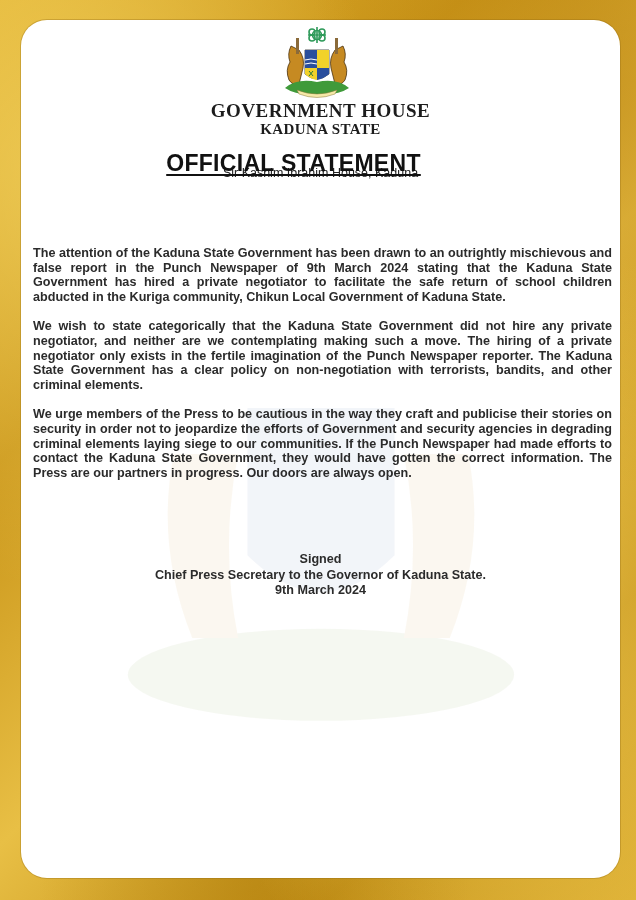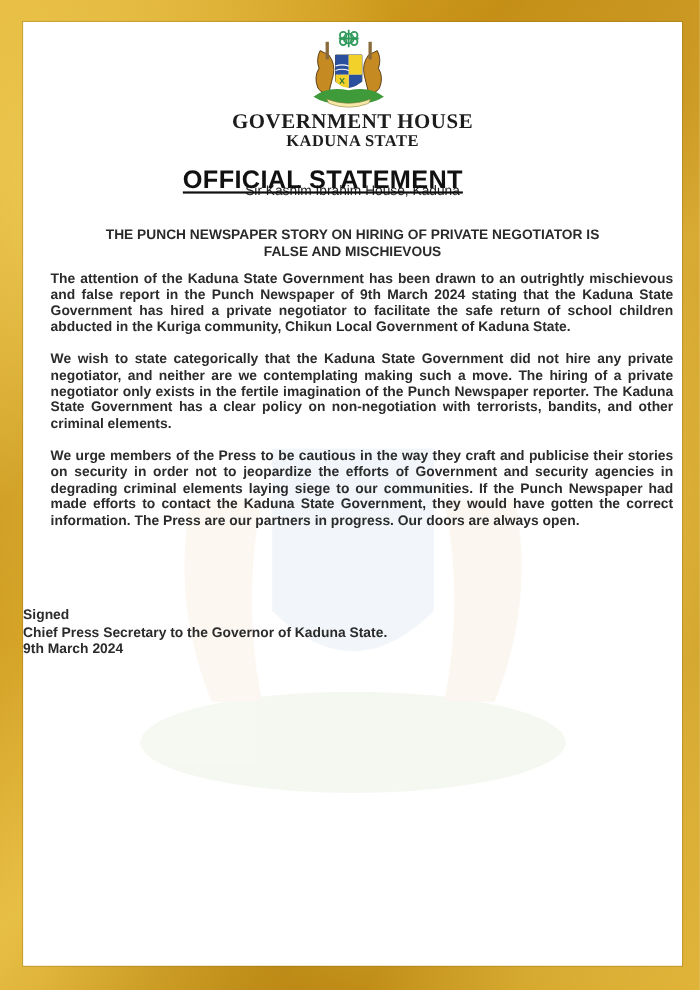--- a/index.html
+++ b/index.html
@@ -15,20 +15,21 @@
       radial-gradient(ellipse at 80% 70%, rgba(255,225,110,0.5), rgba(255,225,110,0) 45%),
       radial-gradient(ellipse at 40% 95%, rgba(170,120,10,0.45), rgba(170,120,10,0) 40%),
       radial-gradient(ellipse at 95% 10%, rgba(180,125,15,0.45), rgba(180,125,15,0) 35%),
       linear-gradient(135deg, #e0b030 0%, #c99418 30%, #e8bf45 55%, #c28e14 80%, #dcae32 100%);
   }
   .page {
     position: absolute; left: 21px; top: 20px; width: 599px; height: 858px;
     background: #ffffff;
     box-shadow: 0 0 0 1px rgba(150,110,20,0.35);
     overflow: hidden;
+    border-radius: 26px;
   }
   .watermark {
     position: absolute; left: 70px; top: 250px; width: 460px; height: 460px;
     opacity: 0.06;
   }
   .header { position: absolute; left: 0; top: 0; width: 599px; text-align: center; }
   .crest { position: absolute; left: 256px; top: 4px; width: 80px; height: 80px; }
   .gov-house {
     position: absolute; left: 0; width: 599px; top: 80px;
     font-family: "Liberation Serif", serif; font-weight: bold;
@@ -52,24 +53,24 @@
   .headline {
     position: absolute; left: 20px; width: 559px; top: 185px;
     text-align: center; font-size: 12.5px; font-weight: bold; color: #2a2a2a;
     line-height: 16px;
   }
   .body {
     position: absolute; left: 9px; width: 582px; top: 226px;
     font-size: 12.6px; font-weight: bold; color: #2b2b2b;
     line-height: 14.6px; text-align: justify;
   }
-  .body p { margin: 0 0 15px 16px; }
+  .body p { margin: 0 0 15px 3px; }
   .signature {
     position: absolute; left: 0; width: 599px; top: 532px;
-    font-size: 12.6px; font-weight: bold; color: #2b2b2b;
+    text-align: center; font-size: 12.6px; font-weight: bold; color: #2b2b2b;
     line-height: 15.5px;
   }
 </style>
 </head>
 <body>
 
 <div class="frame"></div>
 
 <div class="page">
 
@@ -108,24 +109,20 @@
       <path d="M8 64 Q20 54 40 58 Q60 54 72 64 Q60 72 40 70 Q20 72 8 64 Z" fill="#3f9a3a"></path>
       <path d="M20 66 Q40 74 60 66 L58 70 Q40 77 22 70 Z" fill="#f6e8a8" stroke="#8a7a3a" stroke-width="0.5"></path>
     </svg>
 
     <div class="gov-house">GOVERNMENT HOUSE</div>
     <div class="state">KADUNA STATE</div>
     <div class="address">Sir Kashim Ibrahim House, Kaduna</div>
     <div class="official">OFFICIAL STATEMENT</div>
   </div>
 
-  <div class="headline">
-    <div>THE PUNCH NEWSPAPER STORY ON HIRING OF PRIVATE NEGOTIATOR IS</div>
-    <div>FALSE AND MISCHIEVOUS</div>
-  </div>
 
   <div class="body">
     <p>The attention of the Kaduna State Government has been drawn to an outrightly mischievous and false report in the Punch Newspaper of 9th March 2024 stating that the Kaduna State Government has hired a private negotiator to facilitate the safe return of school children abducted in the Kuriga community, Chikun Local Government of Kaduna State.</p>
     <p>We wish to state categorically that the Kaduna State Government did not hire any private negotiator, and neither are we contemplating making such a move. The hiring of a private negotiator only exists in the fertile imagination of the Punch Newspaper reporter. The Kaduna State Government has a clear policy on non-negotiation with terrorists, bandits, and other criminal elements.</p>
     <p>We urge members of the Press to be cautious in the way they craft and publicise their stories on security in order not to jeopardize the efforts of Government and security agencies in degrading criminal elements laying siege to our communities. If the Punch Newspaper had made efforts to contact the Kaduna State Government, they would have gotten the correct information. The Press are our partners in progress. Our doors are always open.</p>
   </div>
 
   <div class="signature">
     <div>Signed</div>
     <div>Chief Press Secretary to the Governor of Kaduna State.</div>

